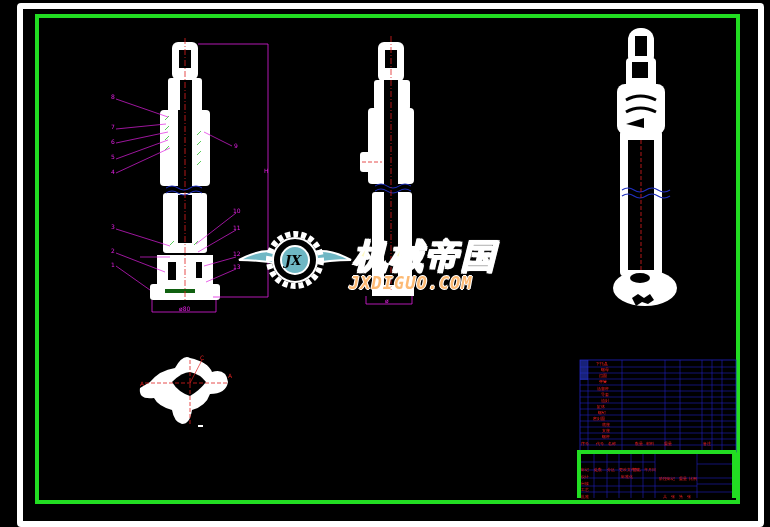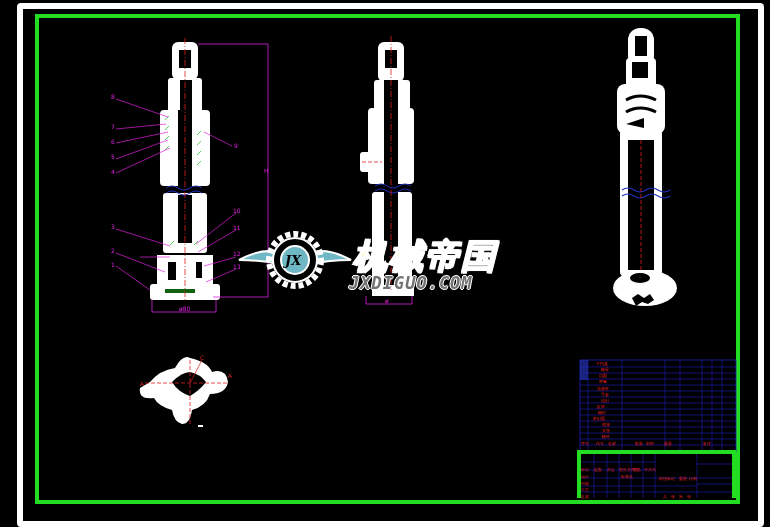--- a/index.html
+++ b/index.html
@@ -4,21 +4,21 @@
 <style>
   html, body { margin:0; padding:0; background:#000; }
   body { width:770px; height:527px; position:relative; overflow:hidden; font-family:"DejaVu Sans", sans-serif; }
   .sheet-border { position:absolute; left:17px; top:3px; width:735px; height:512px; border:6px solid #fff; border-radius:4px; background:#000; }
   .frame { position:absolute; left:35px; top:14px; width:697px; height:482px; border:4px solid #22dd22; }
   svg.drawing { position:absolute; left:0; top:0; }
   .label { font-family:"DejaVu Sans", sans-serif; font-size:6px; fill:#e020e0; }
   .logo { position:absolute; left:235px; top:228px; width:300px; height:70px;font-style:italic; }
   .logo-cn { position:absolute; left:118px; top:6px; font-family:"DejaVu Sans", sans-serif; font-weight:bold; font-size:34px; color:#fef9c3; letter-spacing:2px;
              -webkit-text-stroke:1.5px #fff; text-shadow:0 0 2px #fff, 1px 1px 0 #fff, -1px -1px 0 #fff; }
-  .logo-en { position:absolute; left:114px; top:45px; font-family:"DejaVu Sans Mono", monospace; font-weight:bold; font-size:17px; color:#737373; letter-spacing:1px;
+  .logo-en { position:absolute; left:114px; top:45px; font-family:"DejaVu Sans Mono", monospace; font-weight:bold; font-size:17px; color:#fdba74; letter-spacing:1px;
              text-shadow:1px 0 0 #fff, -1px 0 0 #fff, 0 1px 0 #fff, 0 -1px 0 #fff;text-align:center; }
   .tb { position:absolute; }
   .tb-text { position:absolute; font-size:4px; color:#ff2020; font-family:"DejaVu Sans", sans-serif; white-space:nowrap; }
 </style>
 </head>
 <body>
 
 <div class="sheet-border"></div>
 <div class="frame"></div>
 

